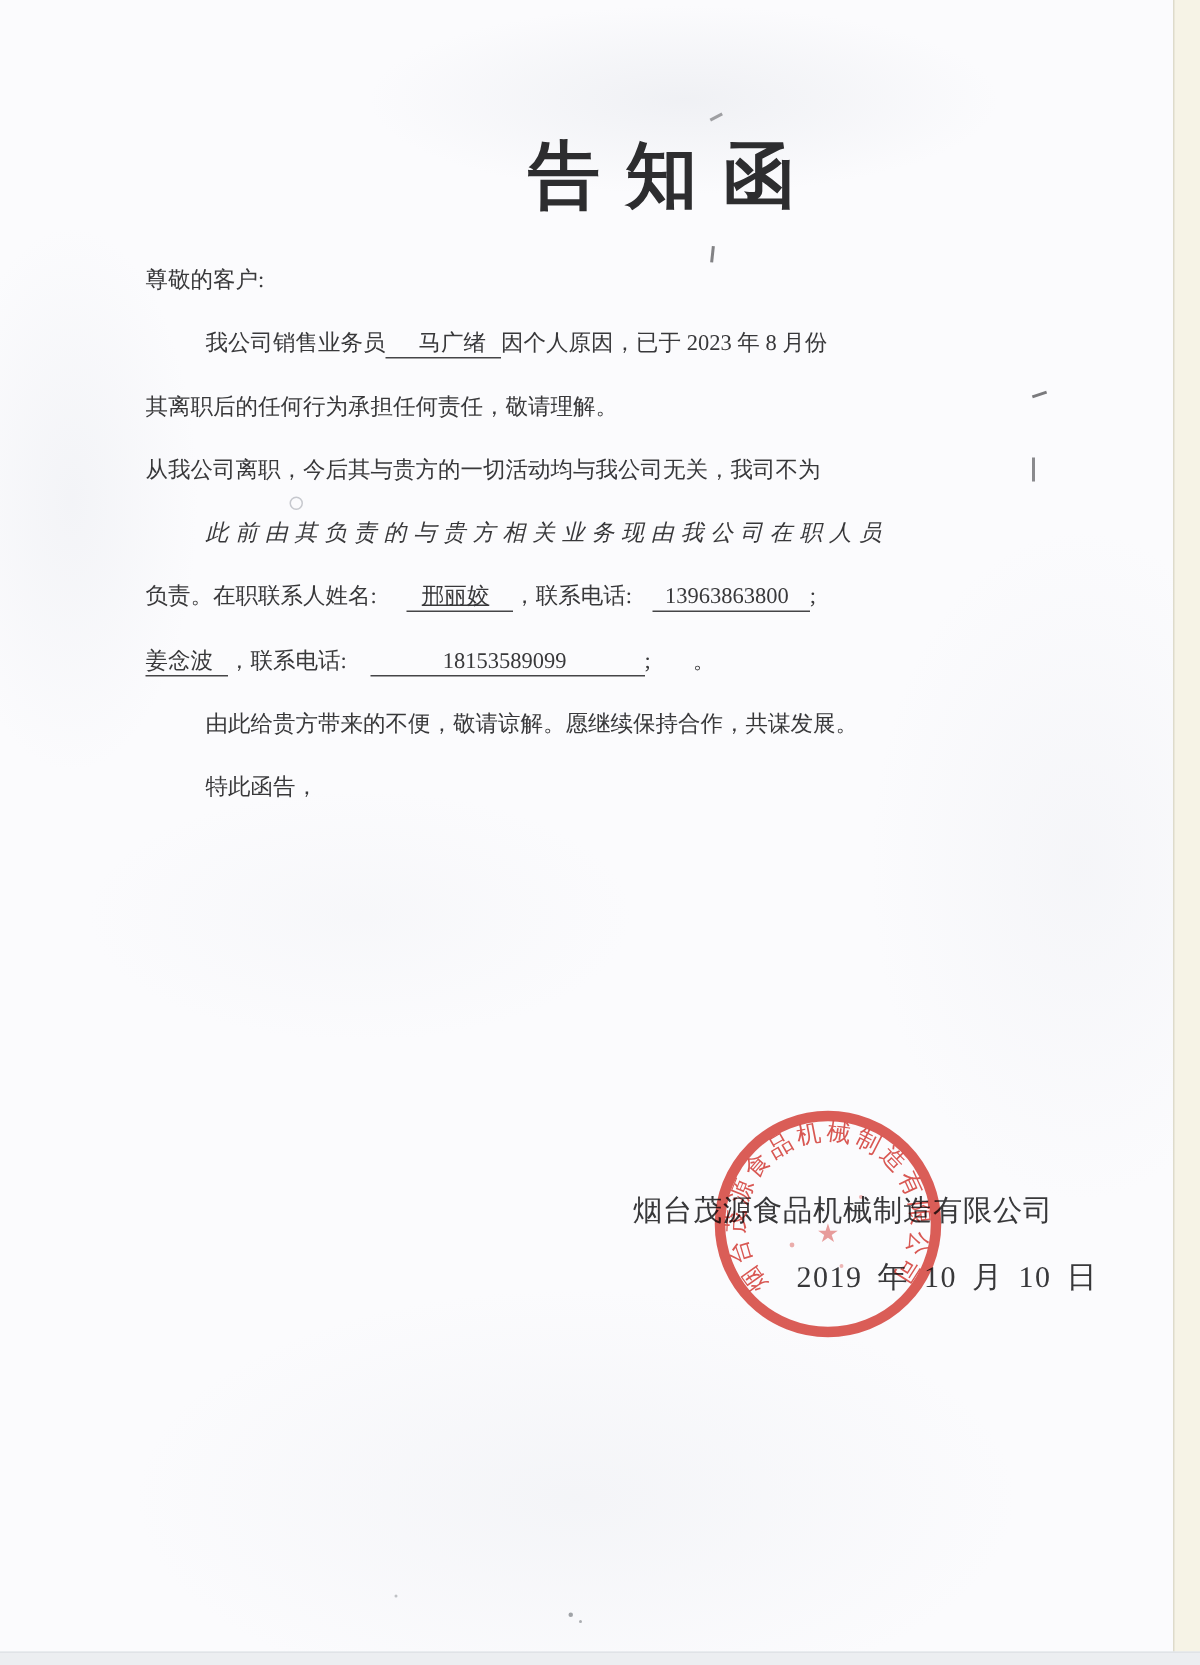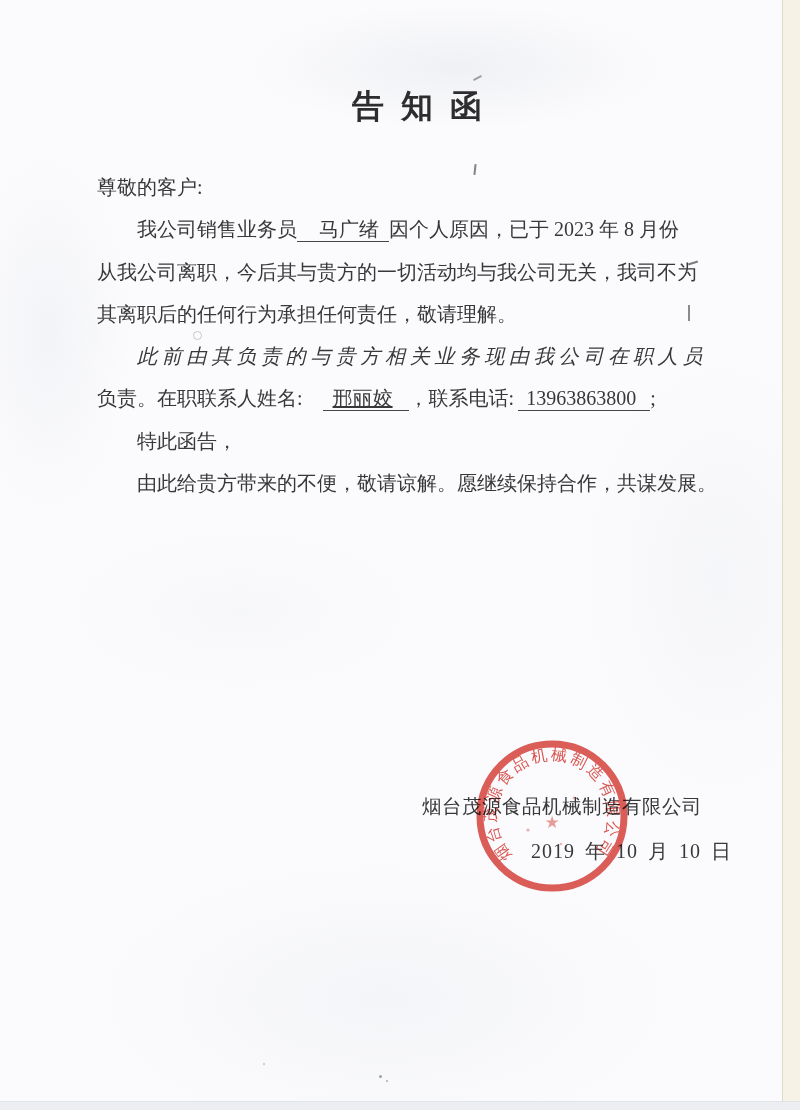--- a/index.html
+++ b/index.html
@@ -12,25 +12,25 @@
       radial-gradient(ellipse 120px 260px at 6% 30%, rgba(214,218,226,.22), rgba(214,218,226,0) 70%),
       radial-gradient(ellipse 420px 200px at 48% 90%, rgba(216,220,227,.20), rgba(216,220,227,0) 70%),
       radial-gradient(ellipse 200px 320px at 90% 52%, rgba(218,221,228,.18), rgba(218,221,228,0) 70%),
       radial-gradient(ellipse 260px 120px at 30% 55%, rgba(222,225,231,.14), rgba(222,225,231,0) 70%);
     color:var(--ink-color,#38383a);
   }
   .edge-strip{position:absolute;top:0;right:0;width:17px;height:1110px;background:#f6f3e6;border-left:1px solid #dedbcb;}
   .bottom-strip{position:absolute;left:0;bottom:0;width:800px;height:8px;background:#eceef1;border-top:1px solid #e0e3e7;}
   .title{
     position:absolute;left:352px;top:85px;
-    font-size:32px;font-weight:bold;letter-spacing:17px;color:#2d2d2f;white-space:nowrap;
+    font-size:48px;font-weight:bold;letter-spacing:17px;color:#2d2d2f;white-space:nowrap;
   }
   .letter-body{
     position:absolute;left:97px;top:166px;width:668px;
-    font-size:20px;line-height:42.3px;
+    font-size:15px;line-height:42.3px;
   }
   .line{white-space:nowrap;height:42.3px;}
   .line.indent{padding-left:40px;}
   .u{border-bottom:1px solid #454547;padding-bottom:1px;}
   .sig-company{position:absolute;left:422px;top:793px;font-size:19.5px;letter-spacing:.5px;white-space:nowrap;}
   .sig-date{position:absolute;left:531px;top:838px;font-size:20px;letter-spacing:1px;word-spacing:4px;white-space:nowrap;}
   .seal{position:absolute;left:462px;top:726px;width:180px;height:180px;mix-blend-mode:multiply;opacity:.93;}
   .artifact{position:absolute;background:#5a5a5c;}
   .a1{left:473px;top:77px;width:9px;height:2px;transform:rotate(-28deg);opacity:.55;}
   .a2{left:474px;top:164px;width:2px;height:11px;transform:rotate(6deg);opacity:.75;}
@@ -44,26 +44,27 @@
 </head>
 <body>
 
 <div class="page">
 
   <div class="title">告知函</div>
 
   <div class="letter-body">
       <div class="line"><span class="">尊敬的客户:</span></div>
       <div class="line indent"><span class="">我公司销售业务员</span><span class="u" style="padding-left: 22px; padding-right: 10px;">马广绪</span><span class="">因个人原因，已于 2023 年 8 月份</span></div>
+      <div class="line"><span class="">其离职后的任何行为承担任何责任，敬请理解。</span></div>
       <div class="line"><span class="">从我公司离职，今后其与贵方的一切活动均与我公司无关，我司不为</span></div>
-      <div class="line"><span class="">其离职后的任何行为承担任何责任，敬请理解。</span></div>
       <div class="line indent" style="letter-spacing: 4.8px; font-style: italic;"><span class="">此前由其负责的与贵方相关业务现由我公司在职人员</span></div>
-      <div class="line"><span class="">负责。在职联系人姓名:</span><span class="u" style="margin-left: 20px; padding-left: 10px; padding-right: 16px; text-decoration: underline;">邢丽姣</span><span class="">，联系电话:</span><span class="u" style="margin-left: 4px; padding-left: 8px; padding-right: 14px;">13963863800</span><span class="">;</span></div>
+      <div class="line"><span class="">负责。在职联系人姓名:</span><span class="u" style="margin-left: 20px; padding-left: 10px; padding-right: 16px; text-decoration: underline;">邢丽姣</span><span class="">，联系电话:</span><span class="u" style="margin-left: 14px; padding-left: 8px; padding-right: 14px;">13963863800</span><span class="">;</span></div>
+      <div class="line"><span class="u" style="padding-right: 10px;">姜念波</span><span class="">，联系电话:</span><span class="u" style="margin-left: 16px; padding-left: 48px; padding-right: 52px;">18153589099</span><span class="">;</span><span class="" style="margin-left: 28px;">。</span></div>
+      <div class="line indent"><span class="">由此给贵方带来的不便，敬请谅解。愿继续保持合作，共谋发展。</span></div>
       <div class="line indent"><span class="">特此函告，</span></div>
-      <div class="line indent"><span class="">由此给贵方带来的不便，敬请谅解。愿继续保持合作，共谋发展。</span></div>
     </div>
 
   <div class="sig-company">烟台茂源食品机械制造有限公司</div>
   <div class="sig-date">2019 年 10 月 10 日</div>
 
   <svg class="seal" viewBox="0 0 180 180">
     <defs>
       <path id="seal-arc" d="M 50.4 129.6 A 56 56 0 1 1 129.6 129.6" fill="none"></path>
     </defs>
     <circle cx="90" cy="90" r="72" fill="none" stroke-width="7" opacity="0.92" stroke="#d8423c"></circle>

